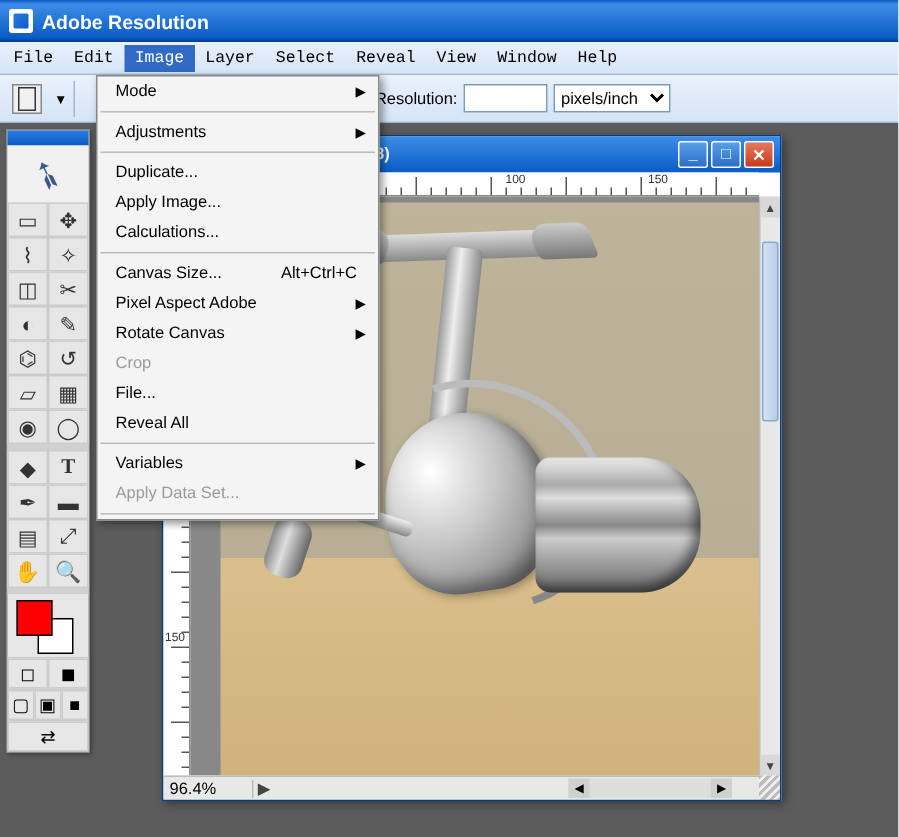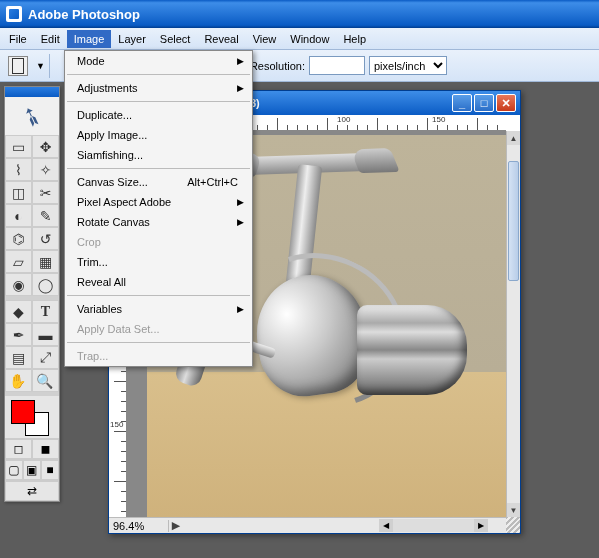--- a/index.html
+++ b/index.html
@@ -4,21 +4,21 @@
 <style>
 * { margin: 0; padding: 0; box-sizing: border-box; font-family: Tahoma, Arial, sans-serif; font-size: 11px; }
 body { background: #fff; width: 599px; height: 558px; overflow: hidden; position: relative; }
 
 .titlebar { background: linear-gradient(to bottom, #0a5bc4 0%, #3d8de8 10%, #0a5bc4 90%, #003d8f 100%); height: 28px; display: flex; align-items: center; padding: 0 6px; color: #fff; }
 .titlebar-icon { width: 16px; height: 16px; background: #fff; margin-right: 6px; border-radius: 2px; position: relative; }
 .titlebar-icon::after { content: ''; position: absolute; left: 3px; top: 3px; width: 10px; height: 10px; background: linear-gradient(135deg, #2a7de1, #0a5bc4); border-radius: 1px; }
 .titlebar-text { font-weight: bold; font-size: 13px; }
 
 .menubar { background: linear-gradient(to bottom, #e9f1fb, #d5e4f7); height: 22px; display: flex; align-items: center; padding: 0 2px; border-bottom: 1px solid #a0b8d8; }
-.menubar-item { padding: 3px 7px; cursor: default; }
+.menubar-item { padding: 3px 7px; cursor: default; font-family: Liberation Mono, monospace; }
 .menubar-item.open { background: #316ac5; color: #fff; }
 
 .toolbar { background: linear-gradient(to bottom, #e9f1fb, #d5e4f7); height: 32px; display: flex; align-items: center; padding: 0 8px; border-bottom: 1px solid #a0b8d8; position: relative; }
 .toolbar-crop { width: 20px; height: 20px; border: 1px solid #888; margin-right: 8px; background: #f0f0f0; position: relative; }
 .toolbar-crop::before { content: ''; position: absolute; left: 3px; top: 1px; width: 10px; height: 14px; border: 1px solid #333; }
 .toolbar-sep { width: 1px; height: 24px; background: #a0b8d8; margin: 0 4px; }
 .toolbar-label { margin-left: 4px; margin-right: 4px; }
 .toolbar-input { height: 19px; border: 1px solid #7a9ac0; background: #fff; padding: 0 3px; }
 .toolbar-select { height: 19px; border: 1px solid #7a9ac0; background: #fff; font-size: 11px; }
 .toolbar-btn { height: 21px; padding: 0 10px; border: 1px solid #7a9ac0; background: linear-gradient(to bottom, #fff, #e0e8f4); border-radius: 3px; cursor: default; margin-left: 8px;}
@@ -94,21 +94,21 @@
 .hscroll .arr { position: absolute; top: 0; bottom: 0; width: 14px; background: #d0d0d0; display:flex; align-items:center; justify-content:center; font-size:8px; }
 .hscroll .arr.l { left:0 } .hscroll .arr.r { right:0 }
 .corner-grip { position: absolute; right: 0; bottom: 0; width: 14px; height: 16px; background: repeating-linear-gradient(135deg, #bbb 0 2px, #eee 2px 4px); }
 
 </style>
 </head>
 <body>
 
 <div class="titlebar">
   <div class="titlebar-icon"></div>
-  <span class="titlebar-text">Adobe Photoshop</span>
+  <span class="titlebar-text">Adobe Resolution</span>
 </div>
 
 <div class="menubar">
   <div class="menubar-item">File</div>
   <div class="menubar-item">Edit</div>
   <div class="menubar-item open">Image</div>
   <div class="menubar-item">Layer</div>
   <div class="menubar-item">Select</div>
   <div class="menubar-item">Reveal</div>
   <div class="menubar-item">View</div>
@@ -139,56 +139,53 @@
       <span class="dd-arrow">▶</span>
     </div>
   <div class="dd-sep"></div>
   <div class="dd-item">
       <span>Duplicate...</span>
     </div>
   <div class="dd-item">
       <span>Apply Image...</span>
     </div>
   <div class="dd-item">
-      <span>Siamfishing...</span>
+      <span>Calculations...</span>
     </div>
   <div class="dd-sep"></div>
   <div class="dd-item">
       <span>Canvas Size...</span>
       <span class="dd-shortcut">Alt+Ctrl+C</span>
     </div>
   <div class="dd-item">
       <span>Pixel Aspect Adobe</span>
       <span class="dd-arrow">▶</span>
     </div>
   <div class="dd-item">
       <span>Rotate Canvas</span>
       <span class="dd-arrow">▶</span>
     </div>
   <div class="dd-item dis">
       <span>Crop</span>
     </div>
   <div class="dd-item">
-      <span>Trim...</span>
+      <span>File...</span>
     </div>
   <div class="dd-item">
       <span>Reveal All</span>
     </div>
   <div class="dd-sep"></div>
   <div class="dd-item">
       <span>Variables</span>
       <span class="dd-arrow">▶</span>
     </div>
   <div class="dd-item dis">
       <span>Apply Data Set...</span>
     </div>
   <div class="dd-sep"></div>
-  <div class="dd-item dis">
-      <span>Trap...</span>
-    </div>
 </div>
 
 <div class="workspace">
 
   <div class="toolbox">
     <div class="toolbox-header"></div>
     <div class="toolbox-feather">
         <span class="feather">➶</span>
       </div>
     <div class="tool-grid">

